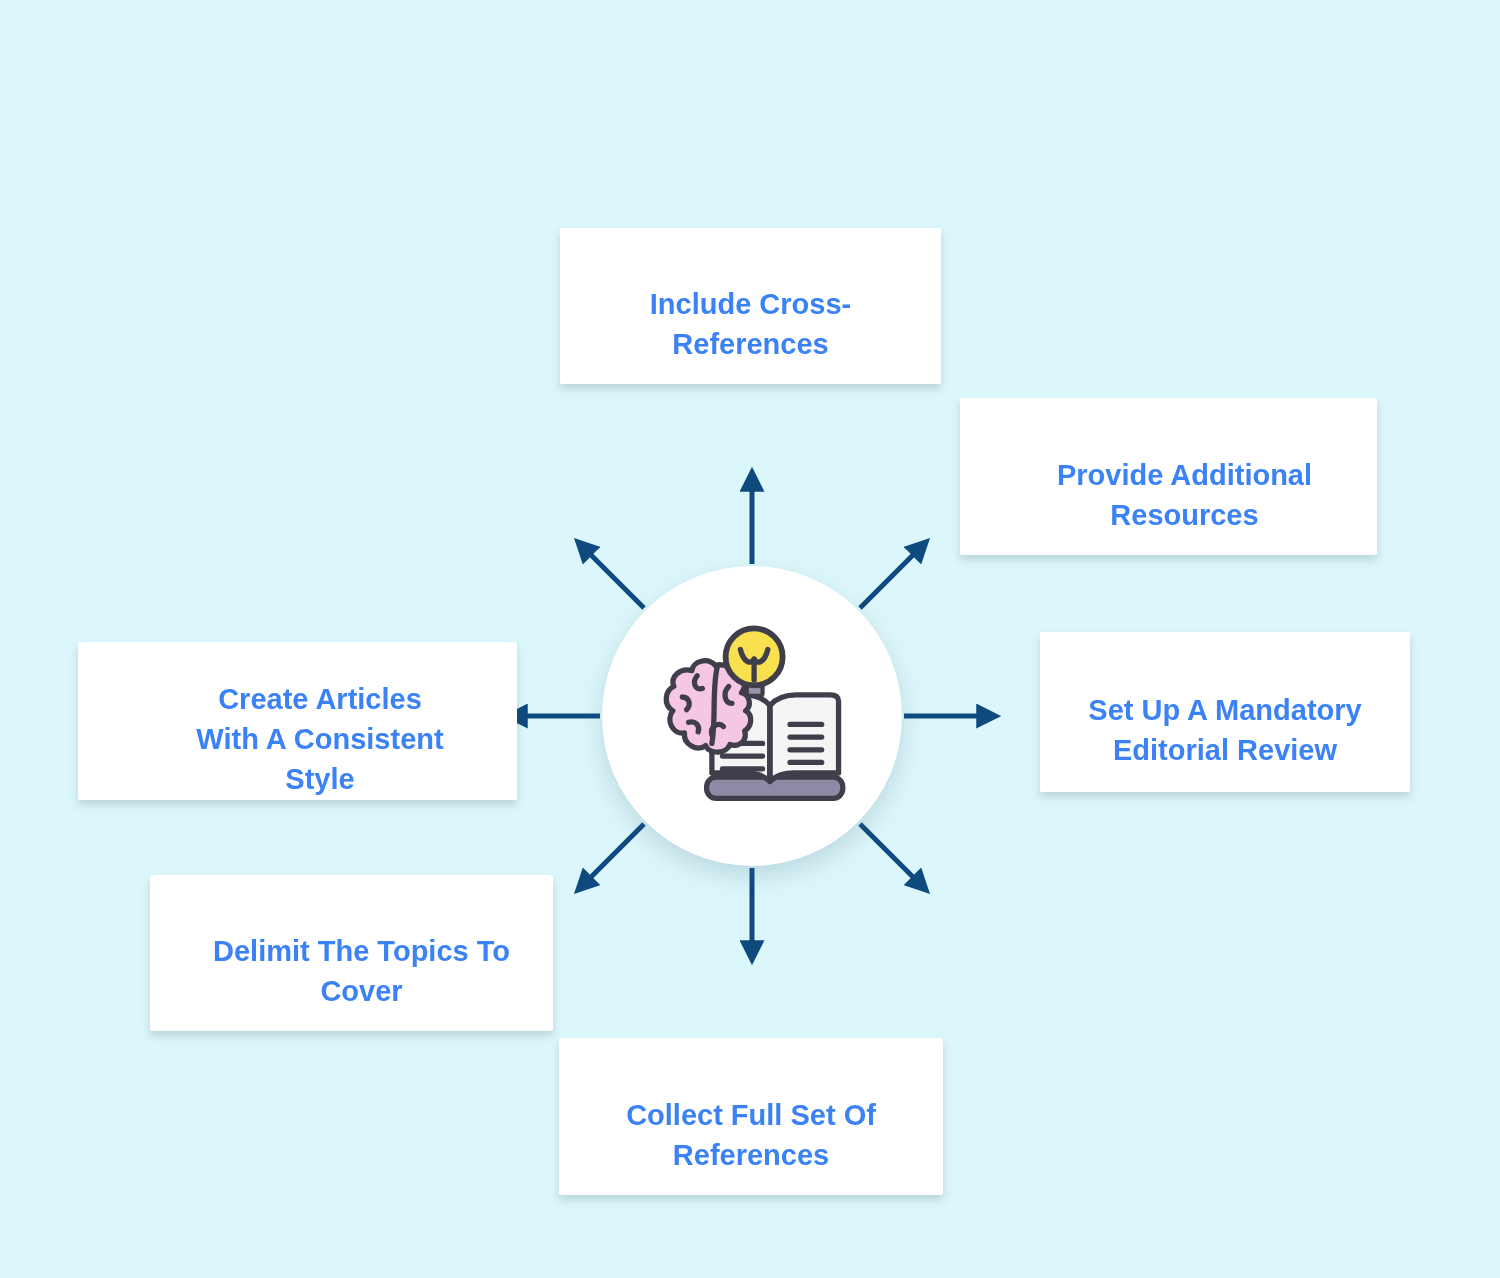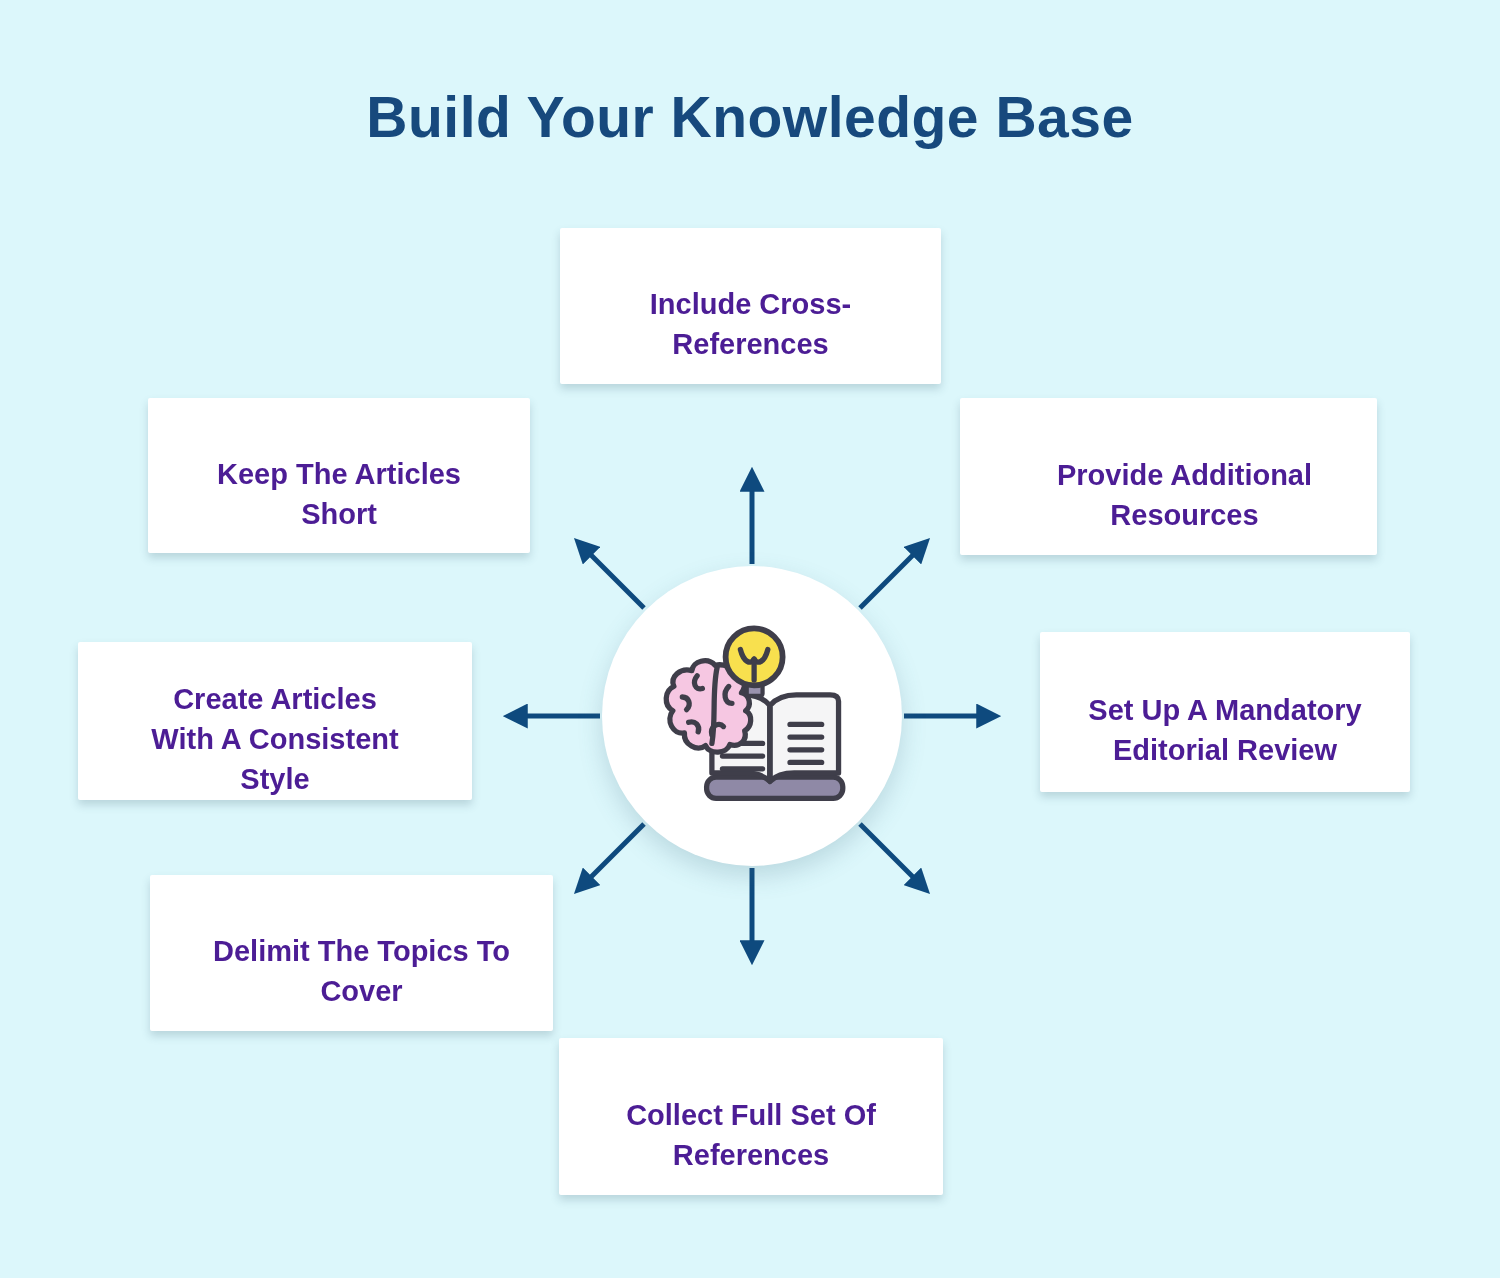--- a/index.html
+++ b/index.html
@@ -51,39 +51,38 @@
     align-items:center;
     justify-content:center;
     text-align:center;
   }
   .node span{
     display:block;
     white-space:pre-line;
     font-size:29px;
     line-height:40px;
     font-weight:600;
-    color:#4c1d95;
+    color:#3b82f6;
     padding:0 20px;
     margin-top:36px;
   }
   .node--top          { left:560px; top:228px;  width:381px; height:156px; }
   .node--top-right    { left:960px; top:398px;  width:385px; height:157px;padding-left:32px; }
   .node--right        { left:1040px;top:632px;  width:370px; height:160px; }
   .node--bottom-right { left:959px; top:874px;  width:386px; height:157px; }
   .node--bottom       { left:559px; top:1038px; width:384px; height:157px; }
   .node--bottom-left  { left:150px; top:875px;  width:383px; height:156px;padding-left:20px; }
-  .node--left         { left:78px;  top:642px;  width:394px; height:158px; }
+  .node--left         { left:78px;  top:642px;  width:394px; height:158px;padding-left:45px; }
   .node--top-left     { left:148px; top:398px;  width:382px; height:155px; }
 </style>
 </head>
 <body>
 
 <div class="canvas">
 
-  <h1 class="title">Build Your Knowledge Base</h1>
 
   <svg class="arrows" width="1500" height="1278" viewBox="0 0 1500 1278">
     <defs>
       <marker id="arrowhead" viewBox="0 0 10 10" refX="1.5" refY="5" markerWidth="5" markerHeight="5" orient="auto-start-reverse">
         <path d="M0,0 L10,5 L0,10 Z" fill="#0E4A7E"></path>
       </marker>
     </defs>
     <g stroke="#0E4A7E" stroke-width="5" fill="none">
       <line x1="752" y1="564" x2="752" y2="488" marker-end="url(#arrowhead)"></line>
       <line x1="860" y1="608" x2="915" y2="553" marker-end="url(#arrowhead)"></line>
@@ -168,18 +167,14 @@
   </div>
   <div class="node node--bottom-left">
     <span>Delimit The Topics To
 Cover</span>
   </div>
   <div class="node node--left">
     <span>Create Articles
 With A Consistent
 Style</span>
   </div>
-  <div class="node node--top-left">
-    <span>Keep The Articles
-Short</span>
-  </div>
 
 </div>
 
 </body></html>

